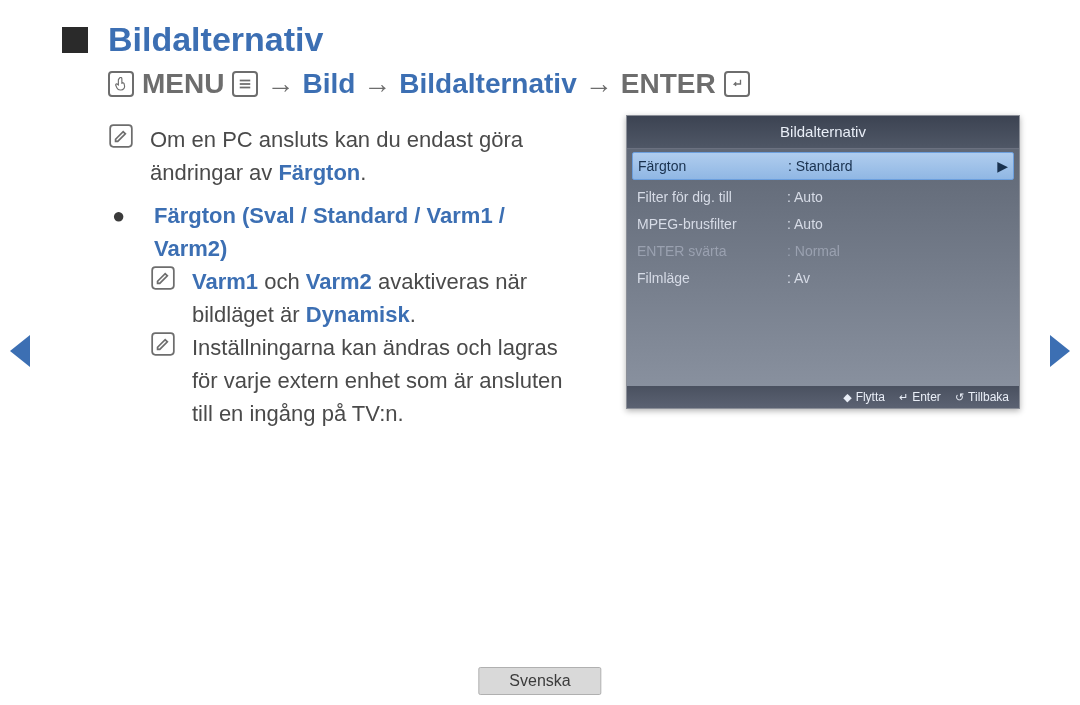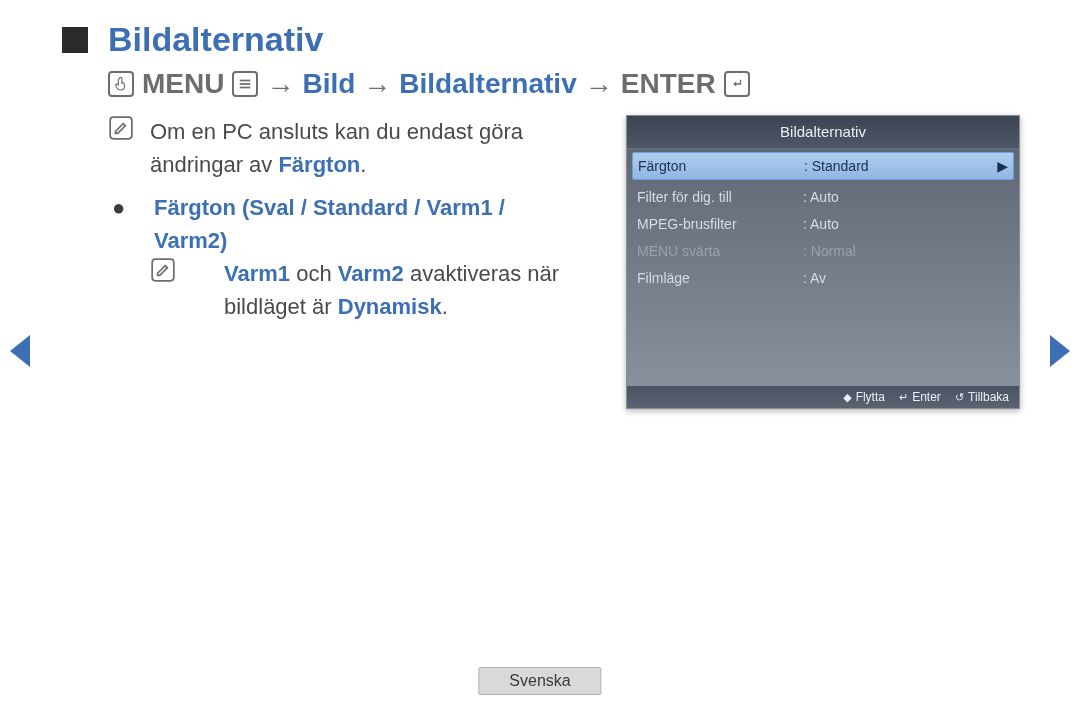--- a/index.html
+++ b/index.html
@@ -59,21 +59,21 @@
     font-weight: 700;
     color: #6d6d6d;
   }
   .bc-arrow {
     font-weight: 400;
   }
   .bc-blue { color: #3c6fb3; }
   .content {
     position: absolute;
     left: 108px;
-    top: 115px;
+    top: 123px;
     width: 470px;
     font-size: 22px;
     line-height: 1.5;
     color: #4a4a4a;
   }
   .blue { color: #3c6fb3; font-weight: 700; }
   .dark { color: #4a4a4a; }
   .para {
     margin-bottom: 10px;
     display: flex;
@@ -101,21 +101,20 @@
   }
   .sub-para {
     margin-left: 42px;
     display: flex;
   }
   .sub-para .picon {
     flex: 0 0 42px;
   }
   .sub-para .ptext {
     flex: 1;
-    margin-left: 32px;
   }
   .nav-tri-left, .nav-tri-right {
     position: absolute;
     top: 335px;
     width: 0;
     height: 0;
     border-style: solid;
   }
   .nav-tri-left {
     left: 10px;
@@ -152,21 +151,21 @@
   .tv-rows {
   }
   .tv-row {
     display: flex;
     align-items: center;
     height: 27px;
     padding: 0 10px;
     color: #d6dbe6;
   }
   .tv-row .lab { flex: 0 0 150px; }
-  .tv-row .val { flex: 1; margin-left: 16px; }
+  .tv-row .val { flex: 1; }
   .tv-row .more { flex: 0 0 14px; text-align:right; }
   .tv-row.highlight {
     background: linear-gradient(180deg, #b0cdee 0%, #90b7e4 100%);
     color: #19314e;
     border: 1px solid #6c9fdd;
     margin: 3px 5px;
     padding: 0 5px;
     height: 26px;
     border-radius: 2px;
   }
@@ -266,20 +265,29 @@
         <svg width="26" height="26" viewBox="0 0 24 24">
             <rect x="2" y="2" width="20" height="20" rx="3" fill="none" stroke="#6d6d6d" stroke-width="1.6"></rect>
             <path d="M7 15l7-7 2 2-7 7H7v-2z" fill="none" stroke="#6d6d6d" stroke-width="1.6"></path>
           </svg>
       </div>
       <div class="ptext dark">
         <span class="blue">Varm1</span><span> och </span><span class="blue">Varm2</span><span> avaktiveras när bildläget är </span><span class="blue">Dynamisk</span><span>.</span>
       </div>
     </div>
 
+    <div class="sub-para">
+      <div class="picon">
+        <svg width="26" height="26" viewBox="0 0 24 24">
+            <rect x="2" y="2" width="20" height="20" rx="3" fill="none" stroke="#6d6d6d" stroke-width="1.6"></rect>
+            <path d="M7 15l7-7 2 2-7 7H7v-2z" fill="none" stroke="#6d6d6d" stroke-width="1.6"></path>
+          </svg>
+      </div>
+      <div class="ptext dark">Inställningarna kan ändras och lagras för varje extern enhet som är ansluten till en ingång på TV:n.</div>
+    </div>
 
   </div>
 
   <div class="nav-tri-left"></div>
   <div class="nav-tri-right"></div>
 
   <div class="tv-panel">
     <div class="tv-header">Bildalternativ</div>
     <div class="tv-rows">
 
@@ -290,21 +298,21 @@
         </div>
         <div class="tv-row">
           <div class="lab">Filter för dig. till</div>
           <div class="val">: Auto</div>
         </div>
         <div class="tv-row">
           <div class="lab">MPEG-brusfilter</div>
           <div class="val">: Auto</div>
         </div>
         <div class="tv-row dim">
-          <div class="lab">MENU svärta</div>
+          <div class="lab">ENTER svärta</div>
           <div class="val">: Normal</div>
         </div>
         <div class="tv-row">
           <div class="lab">Filmläge</div>
           <div class="val">: Av</div>
         </div>
       </div>
     <div class="tv-footer">
       <span>
           <span class="footer-icon">◆</span>

